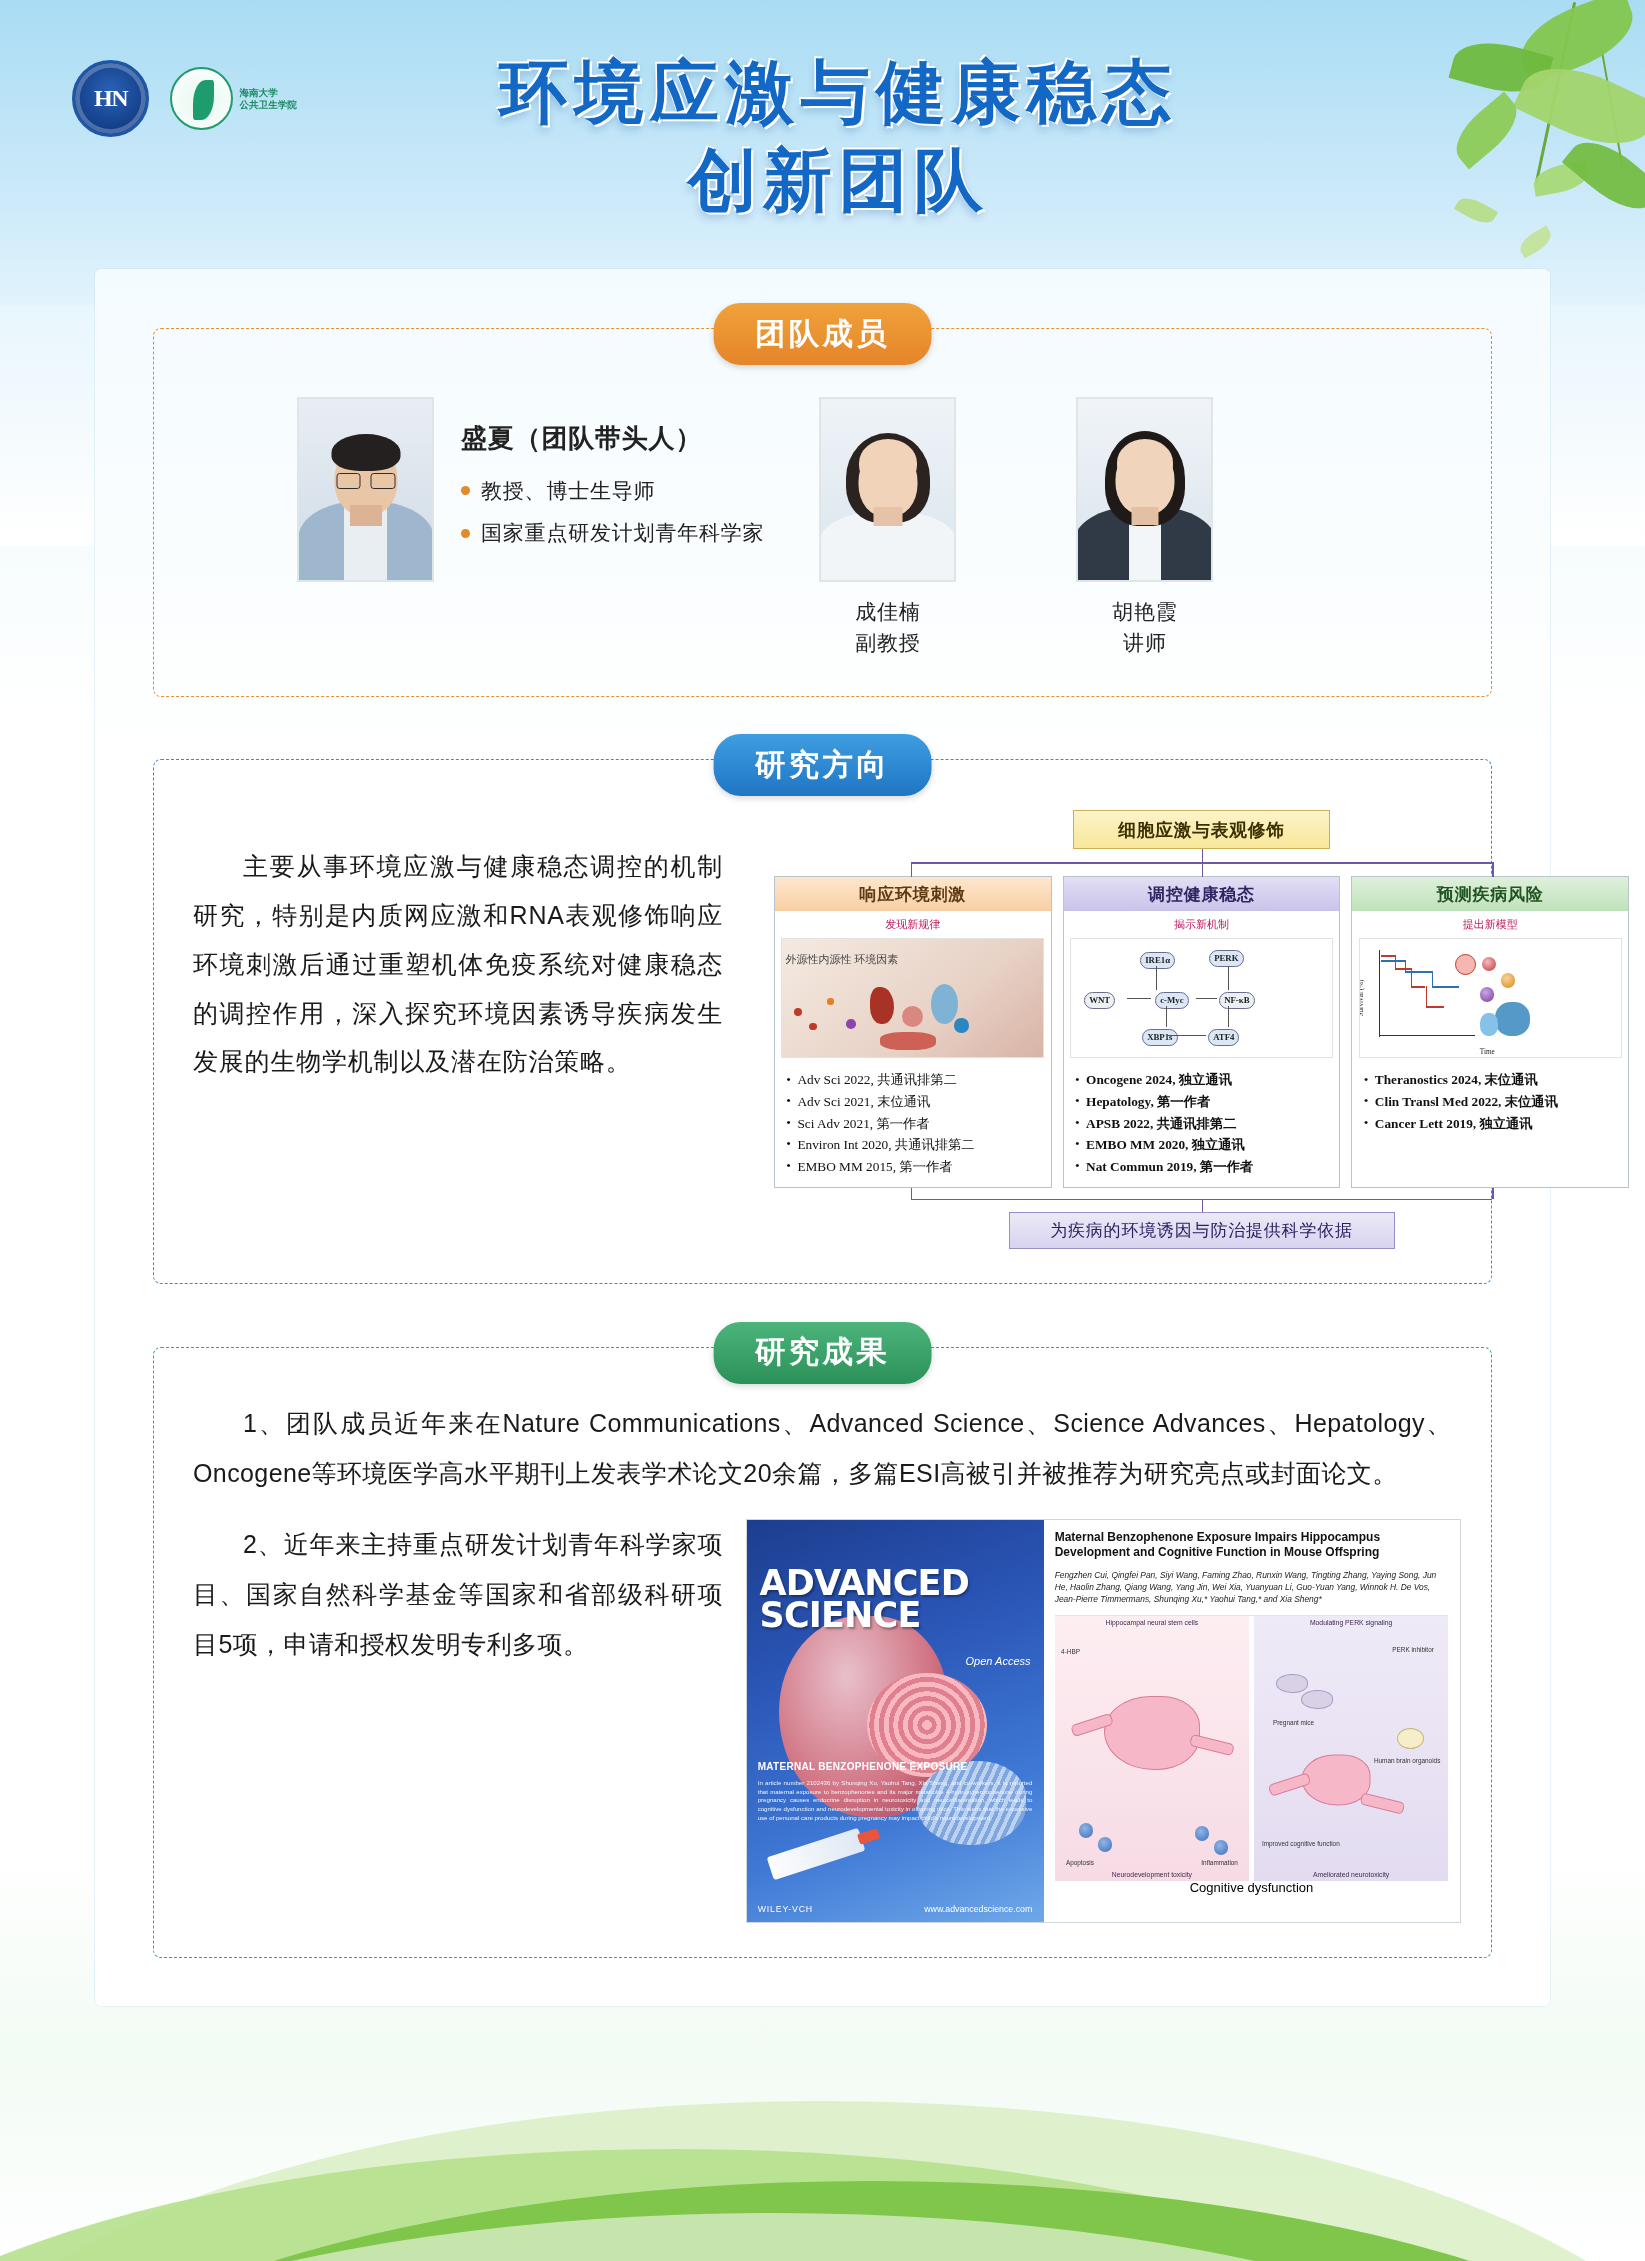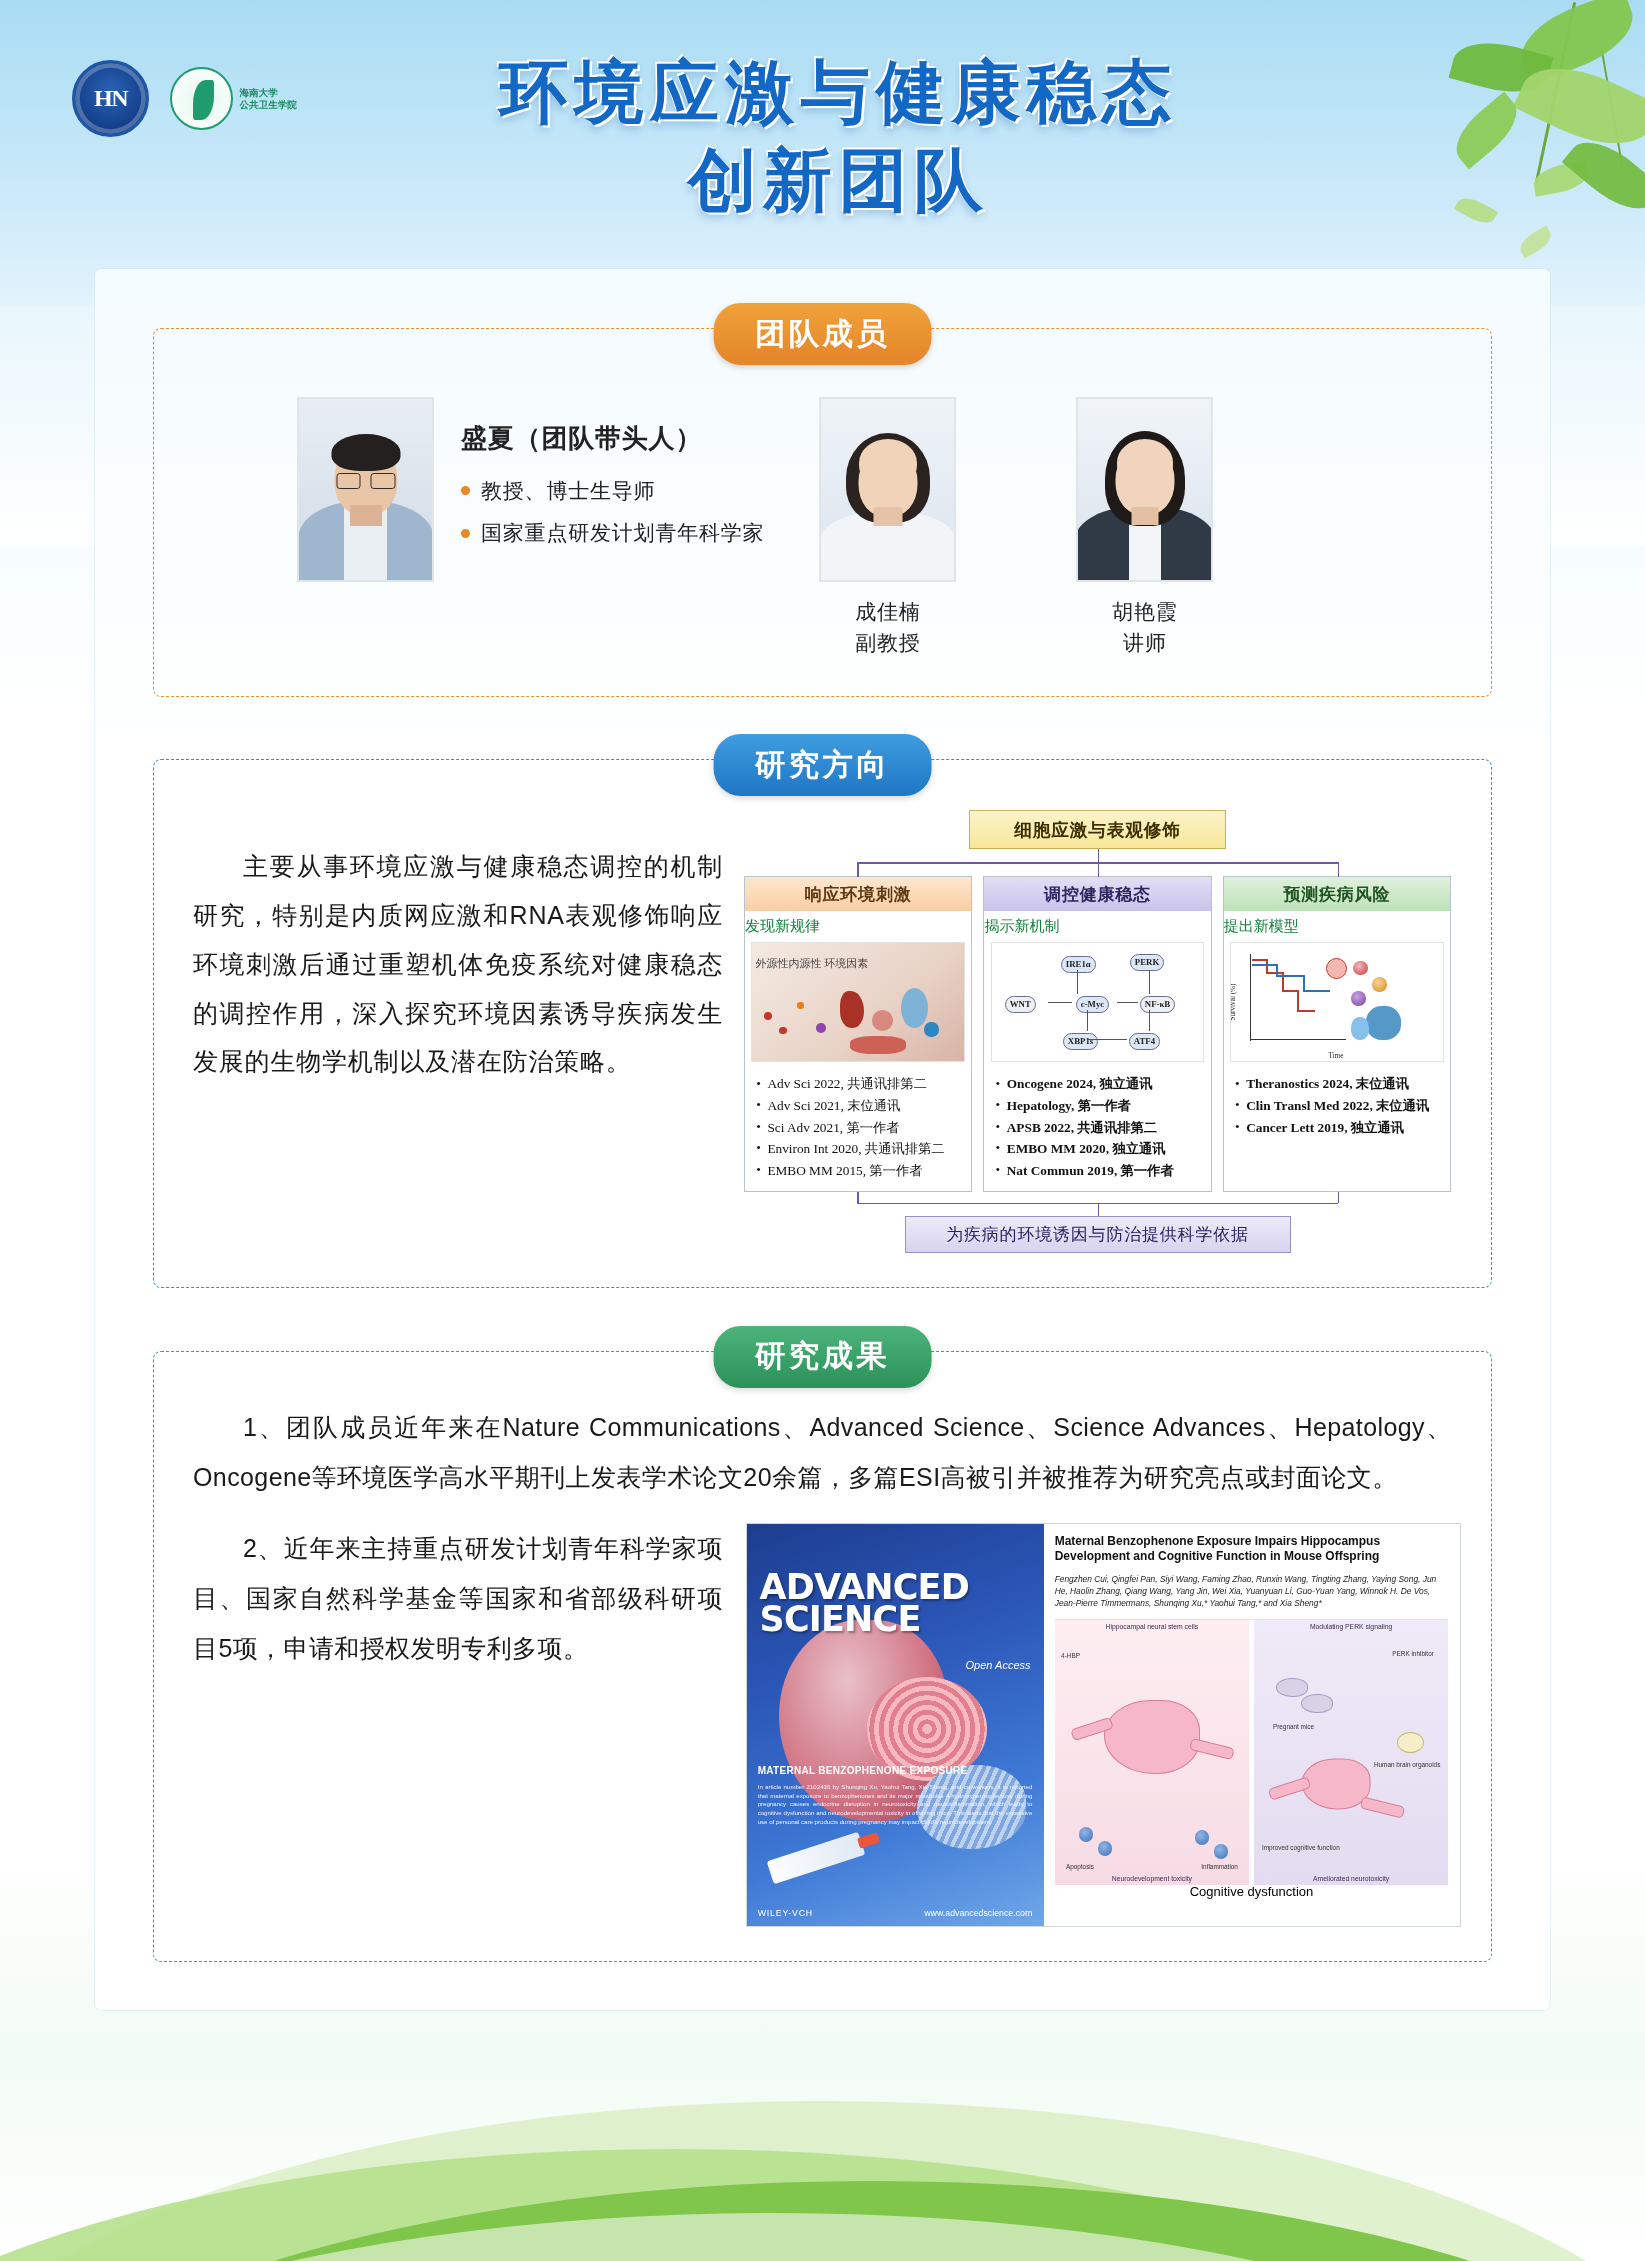--- a/index.html
+++ b/index.html
@@ -216,21 +216,21 @@
 
   
   .rd-flex { display:flex; gap: 21px; align-items: flex-start; }
   .rd-text {
     width: 530px; flex: none;
     font-size: 25px; line-height: 1.95; color:#1a1a1a; letter-spacing: 0.8px;
     padding-top: 32px; text-align: justify;
   }
   .rd-text .indent { text-indent: 50px; display:block; }
 
-  .fig { width: 707px; flex:none; font-family:"Liberation Serif", serif; }
+  .fig { width: 855px; flex:none; font-family:"Liberation Serif", serif;margin-left:30px; }
   .fig-top {
     width: 257px; margin: 0 auto; text-align:center;
     background: linear-gradient(to bottom,#fdf3c9,#f8e79a);
     border: 0.8px solid #c9b052; color:#3a2f00;
     font-size: 17.7px; font-weight: bold; padding: 6.4px 0; letter-spacing: 0.8px;
   }
   .fig-connect { position: relative; height: 27px; }
   .fig-connect .vline { position:absolute; left:50%; top:0; width:1.6px; height:13px; background:#6f57a8; }
   .fig-connect .hline { position:absolute; left:16%; right:16%; top:13px; height:1.6px; background:#6f57a8; }
   .fig-connect .down { position:absolute; top:13px; width:1.6px; height:14.5px; background:#6f57a8; }
@@ -239,21 +239,21 @@
   .fig-connect .down.d3 { left:84%; }
 
   .fig-cols { display:flex; gap: 11.2px; }
   .fig-col { flex:1; border:0.8px solid #b9c3cc; background:#fff; }
   .fig-col .hdr {
     text-align:center; font-size: 17px; font-weight:bold; padding: 5.6px 0; letter-spacing:0.8px;
   }
   .fig-col.c1 .hdr { background: linear-gradient(to bottom,#fde7cf,#f8cfa4); color:#5d3a12; }
   .fig-col.c2 .hdr { background: linear-gradient(to bottom,#e2dff5,#c9c3ea); color:#2f2560; }
   .fig-col.c3 .hdr { background: linear-gradient(to bottom,#dff0dc,#bfe2ba); color:#1f5320; }
-  .fig-col .sub { font-size:15px; padding:5.6px 0 1.6px 0; color:#15803d; }
+  .fig-col .sub { text-align:center; font-size:11px; padding:5.6px 0 1.6px 0; color:#be185d; }
   .fig-img {
     height: 120px; margin: 4.8px 6.4px; border:0.8px solid #e2e2e2; position:relative; overflow:hidden;
   }
   .fig-col.c1 .fig-img { background: linear-gradient(140deg,#f4eae2,#e8d2c6 60%,#d8b4a6); }
   .fig-col.c2 .fig-img { background:#ffffff; }
   .fig-col.c3 .fig-img { background:#ffffff; }
   .fig-img .tinytxt {
     position:absolute; left:3.2px; top:14px; font-size:11px; color:#444; line-height:1.2;
   }
   .cell-blob {

